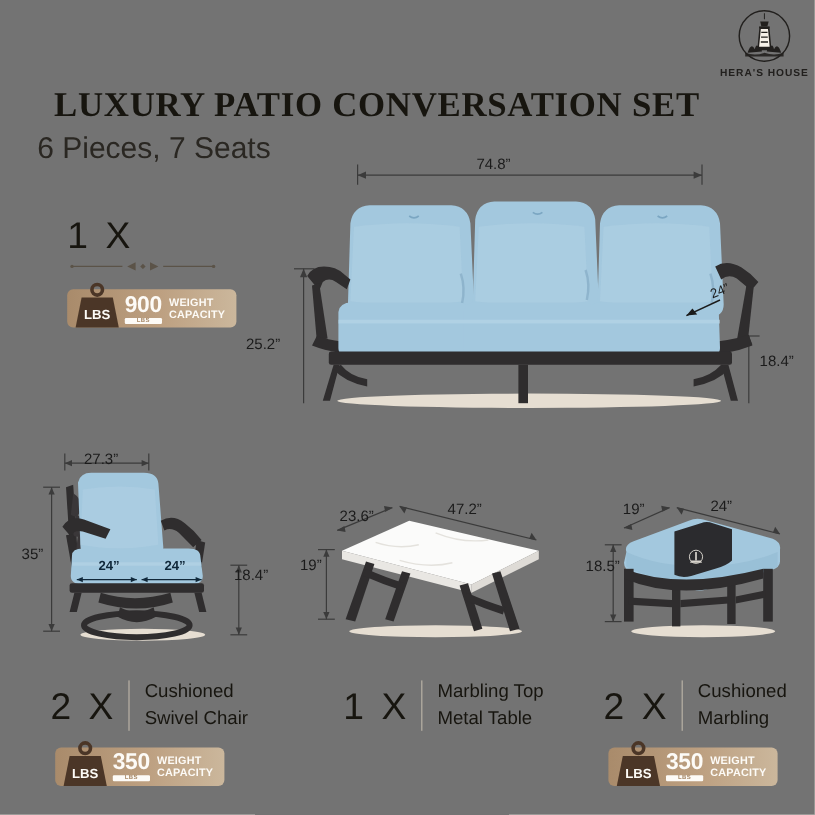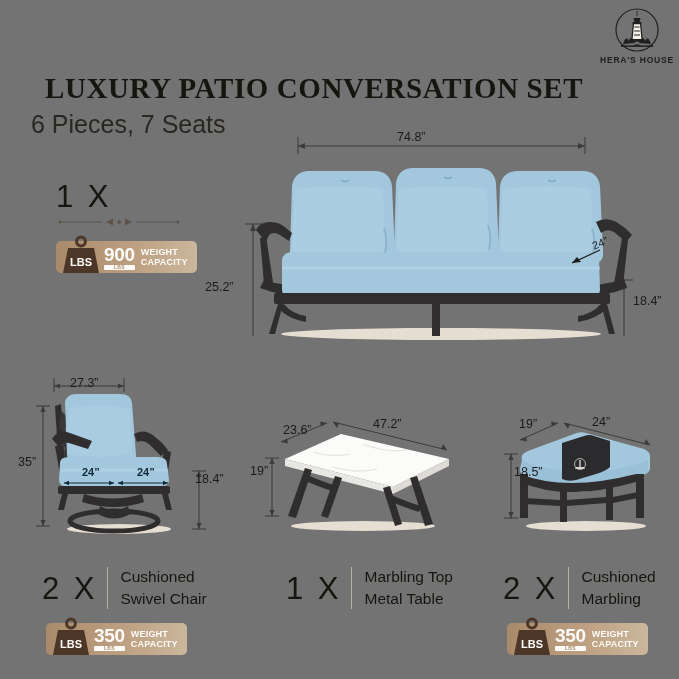--- a/index.html
+++ b/index.html
@@ -388,21 +388,21 @@
         <rect x="122" y="70" width="7" height="38" class="frame"></rect>
         <path d="M36 62 q46 18 116 0 l0 8 q-70 20 -116 0 Z" class="frame"></path>
         <path d="M40 86 l36 2 l0 6 l-36 -2 Z" class="frame"></path>
         <path d="M83 88 l40 -3 l0 6 l-40 3 Z" class="frame"></path>
         <path d="M129 85 l25 -5 l0 6 l-25 5 Z" class="frame"></path>
       </g>
     </svg>
   </div>
   <div class="abs dim-text" style="left:519px; top:417px;">19”</div>
   <div class="abs dim-text" style="left:592px; top:415px;">24”</div>
-  <div class="abs dim-text" style="left:514px; top:465px;">18.5”</div>
+  <div class="abs dim-text" style="left:488px; top:465px;">18.5”</div>
 
   <div class="legend-block" style="left:42px; top:566px;">
     <div class="legend-top">
       <span class="legend-qty">2 X</span>
       <span class="legend-divider"></span>
       <span class="legend-names">
         <span style="display:block;">Cushioned</span>
         <span style="display:block;">Swivel Chair</span>
       </span>
     </div>

